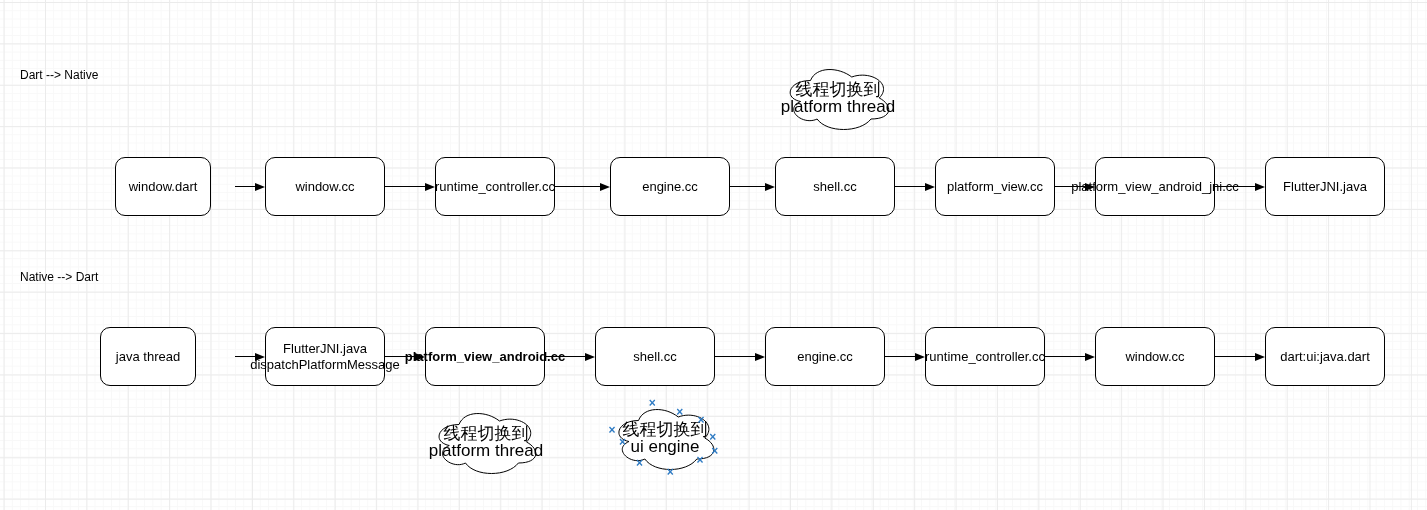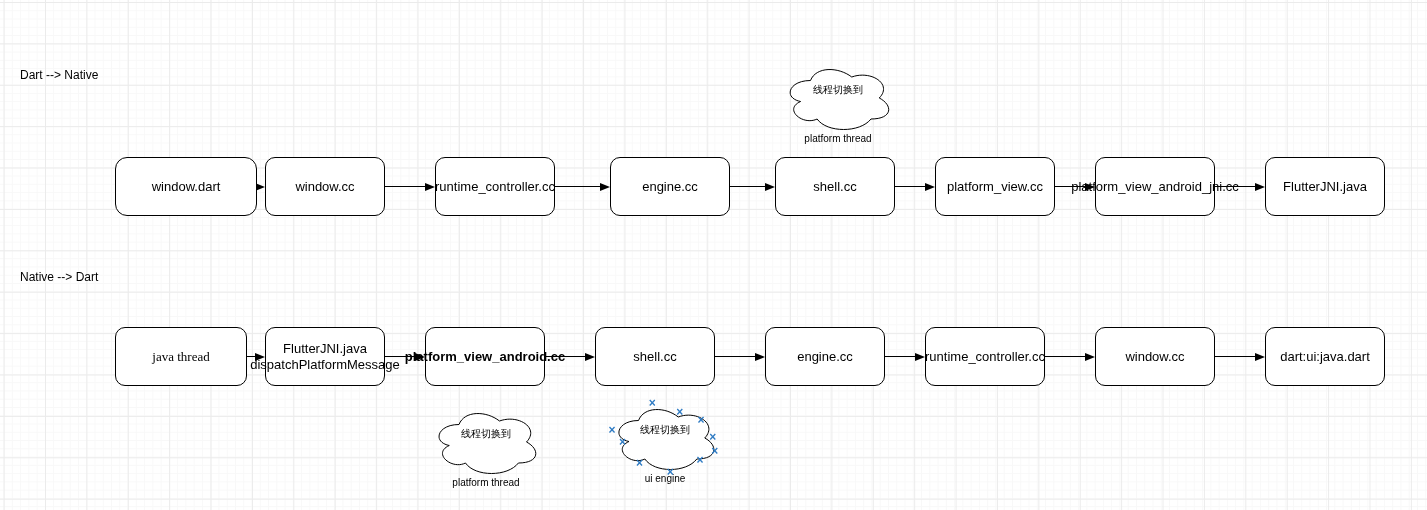--- a/index.html
+++ b/index.html
@@ -67,21 +67,21 @@
     z-index: 2;
   }
   .cloud svg { position: absolute; left: 0; top: 0; width: 100%; height: 100%; overflow: visible; }
   .cloud-text {
     position: absolute;
     left: 50%; top: 50%;
     transform: translate(-50%, -50%);
     text-align: center;
     z-index: 2;
   }
-  .cloud-text .node-line { font-size: 10px; line-height: 17px; margin-top: 32px; }
+  .cloud-text .node-line { font-size: 17px; line-height: 17px; }
   .sel-marker {
     position: absolute;
     transform: translate(-50%, -50%);
     font-size: 12px;
     font-weight: bold;
     line-height: 12px;
     z-index: 4;
   }
   .watermark {
     position: absolute;
@@ -95,21 +95,21 @@
   }
 </style>
 </head>
 <body>
 
 <div id="canvas">
   <div class="section-label" id="section-label-0">Dart --&gt; Native</div>
   <div class="section-label" id="section-label-1">Native --&gt; Dart</div>
 
   <div id="flows-layer">
-      <div class="node" style="left: 115px; top: 157px; width: 142px; height: 59px; background: rgb(255, 255, 255); border-color: rgb(0, 0, 0); border-radius: 12px;">
+      <div class="node" style="left: 115px; top: 157px; width: 96px; height: 59px; background: rgb(255, 255, 255); border-color: rgb(0, 0, 0);">
         <div class="node-line">window.dart</div>
       </div>
       <div class="edge-line" style="left: 235px; top: 186px; width: 22px; background: rgb(0, 0, 0);"></div>
       <div class="edge-head" style="left: 255px; top: 182.5px; border-left-color: rgb(0, 0, 0);"></div>
       <div class="node" style="left: 265px; top: 157px; width: 120px; height: 59px; background: rgb(255, 255, 255); border-color: rgb(0, 0, 0);">
         <div class="node-line">window.cc</div>
       </div>
       <div class="edge-line" style="left: 385px; top: 186px; width: 42px; background: rgb(0, 0, 0);"></div>
       <div class="edge-head" style="left: 425px; top: 182.5px; border-left-color: rgb(0, 0, 0);"></div>
       <div class="node" style="left: 435px; top: 157px; width: 120px; height: 59px; background: rgb(255, 255, 255); border-color: rgb(0, 0, 0);">
@@ -133,21 +133,21 @@
       <div class="edge-line" style="left: 1055px; top: 186px; width: 32px; background: rgb(0, 0, 0);"></div>
       <div class="edge-head" style="left: 1085px; top: 182.5px; border-left-color: rgb(0, 0, 0);"></div>
       <div class="node" style="left: 1095px; top: 157px; width: 120px; height: 59px; background: rgb(255, 255, 255); border-color: rgb(0, 0, 0);">
         <div class="node-line">platform_view_android_jni.cc</div>
       </div>
       <div class="edge-line" style="left: 1215px; top: 186px; width: 42px; background: rgb(0, 0, 0);"></div>
       <div class="edge-head" style="left: 1255px; top: 182.5px; border-left-color: rgb(0, 0, 0);"></div>
       <div class="node" style="left: 1265px; top: 157px; width: 120px; height: 59px; background: rgb(255, 255, 255); border-color: rgb(0, 0, 0);">
         <div class="node-line">FlutterJNI.java</div>
       </div>
-      <div class="node" style="left: 115px; top: 327px; width: 132px; height: 59px; background: rgb(255, 255, 255); border-color: rgb(0, 0, 0); font-family: Liberation Serif, serif;">
+      <div class="node" style="left: 100px; top: 327px; width: 96px; height: 59px; background: rgb(255, 255, 255); border-color: rgb(0, 0, 0);">
         <div class="node-line">java thread</div>
       </div>
       <div class="edge-line" style="left: 235px; top: 356px; width: 22px; background: rgb(0, 0, 0);"></div>
       <div class="edge-head" style="left: 255px; top: 352.5px; border-left-color: rgb(0, 0, 0);"></div>
       <div class="node" style="left: 265px; top: 327px; width: 120px; height: 59px; background: rgb(255, 255, 255); border-color: rgb(0, 0, 0);">
         <div class="node-line">FlutterJNI.java</div>
         <div class="node-line">dispatchPlatformMessage</div>
       </div>
       <div class="edge-line" style="left: 385px; top: 356px; width: 32px; background: rgb(0, 0, 0);"></div>
       <div class="edge-head" style="left: 415px; top: 352.5px; border-left-color: rgb(0, 0, 0);"></div>

